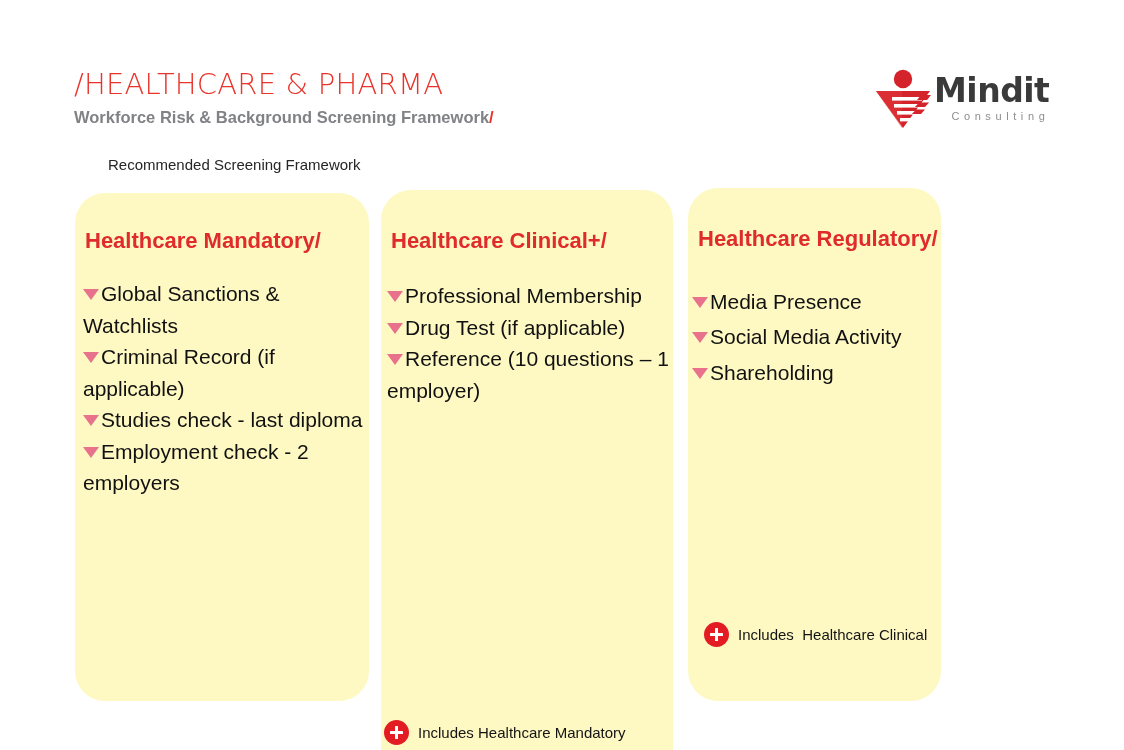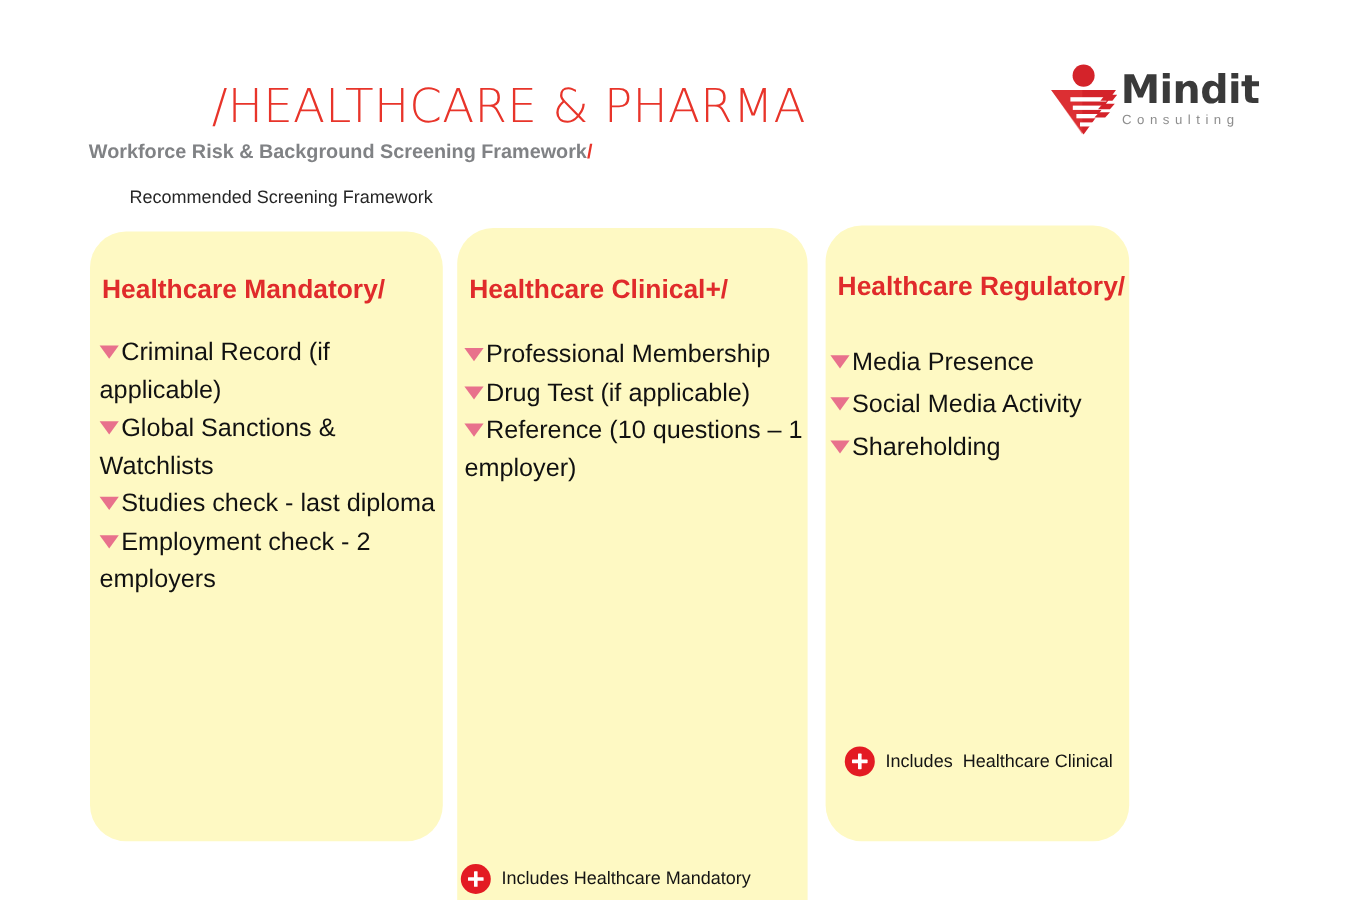--- a/index.html
+++ b/index.html
@@ -17,27 +17,26 @@
 
   
   .header {
     position: absolute;
     left: 74px;
     top: 70px;
     width: 700px;
   }
   .main-title {
     font-family: "DejaVu Sans", sans-serif;
-    font-size: 39px;
+    font-size: 29px;
     font-weight: 300;
     line-height: 1.0;
     color: #e8342a;
     letter-spacing: 0.2px;
     white-space: nowrap;
-    text-align: center;
   }
   .subtitle {
     margin-top: 9px;
     font-size: 16.5px;
     font-weight: bold;
     color: #808285;
     line-height: 1.1;
     white-space: nowrap;
   }
   .subtitle .slash {
@@ -51,23 +50,24 @@
     color: #262626;
     font-weight: 400;
     white-space: nowrap;
     margin-left: 28px;
   }
 
   
   .logo {
     position: absolute;
     left: 872px;
-    top: 50px;
+    top: 66px;
     width: 180px;
     height: 72px;
+    text-align: right;
   }
   .logo-mark {
     position: absolute;
     left: 0;
     top: 2px;
     width: 62px;
     height: 62px;
   }
   .logo-word {
     position: absolute;
@@ -211,22 +211,22 @@
   </div>
   <div class="logo-word">
     <div class="logo-mindit">Mindit</div>
     <div class="logo-consulting">Consulting</div>
   </div>
 </div>
 
 <div class="card" id="card-0">
   <div class="card-title">Healthcare Mandatory/</div>
   <div class="bullet-list">
+    <div class="bullet-item"><span class="tri"></span><span>Global Sanctions &amp; Watchlists</span></div>
     <div class="bullet-item"><span class="tri"></span><span>Criminal Record (if applicable)</span></div>
-    <div class="bullet-item"><span class="tri"></span><span>Global Sanctions &amp; Watchlists</span></div>
     <div class="bullet-item"><span class="tri"></span><span>Studies check - last diploma</span></div>
     <div class="bullet-item"><span class="tri"></span><span>Employment check - 2 employers</span></div>
   </div>
 </div>
 
 <div class="card" id="card-1">
   <div class="card-title">Healthcare Clinical+/</div>
   <div class="bullet-list">
     <div class="bullet-item"><span class="tri"></span><span>Professional Membership</span></div>
     <div class="bullet-item"><span class="tri"></span><span>Drug Test (if applicable)</span></div>

